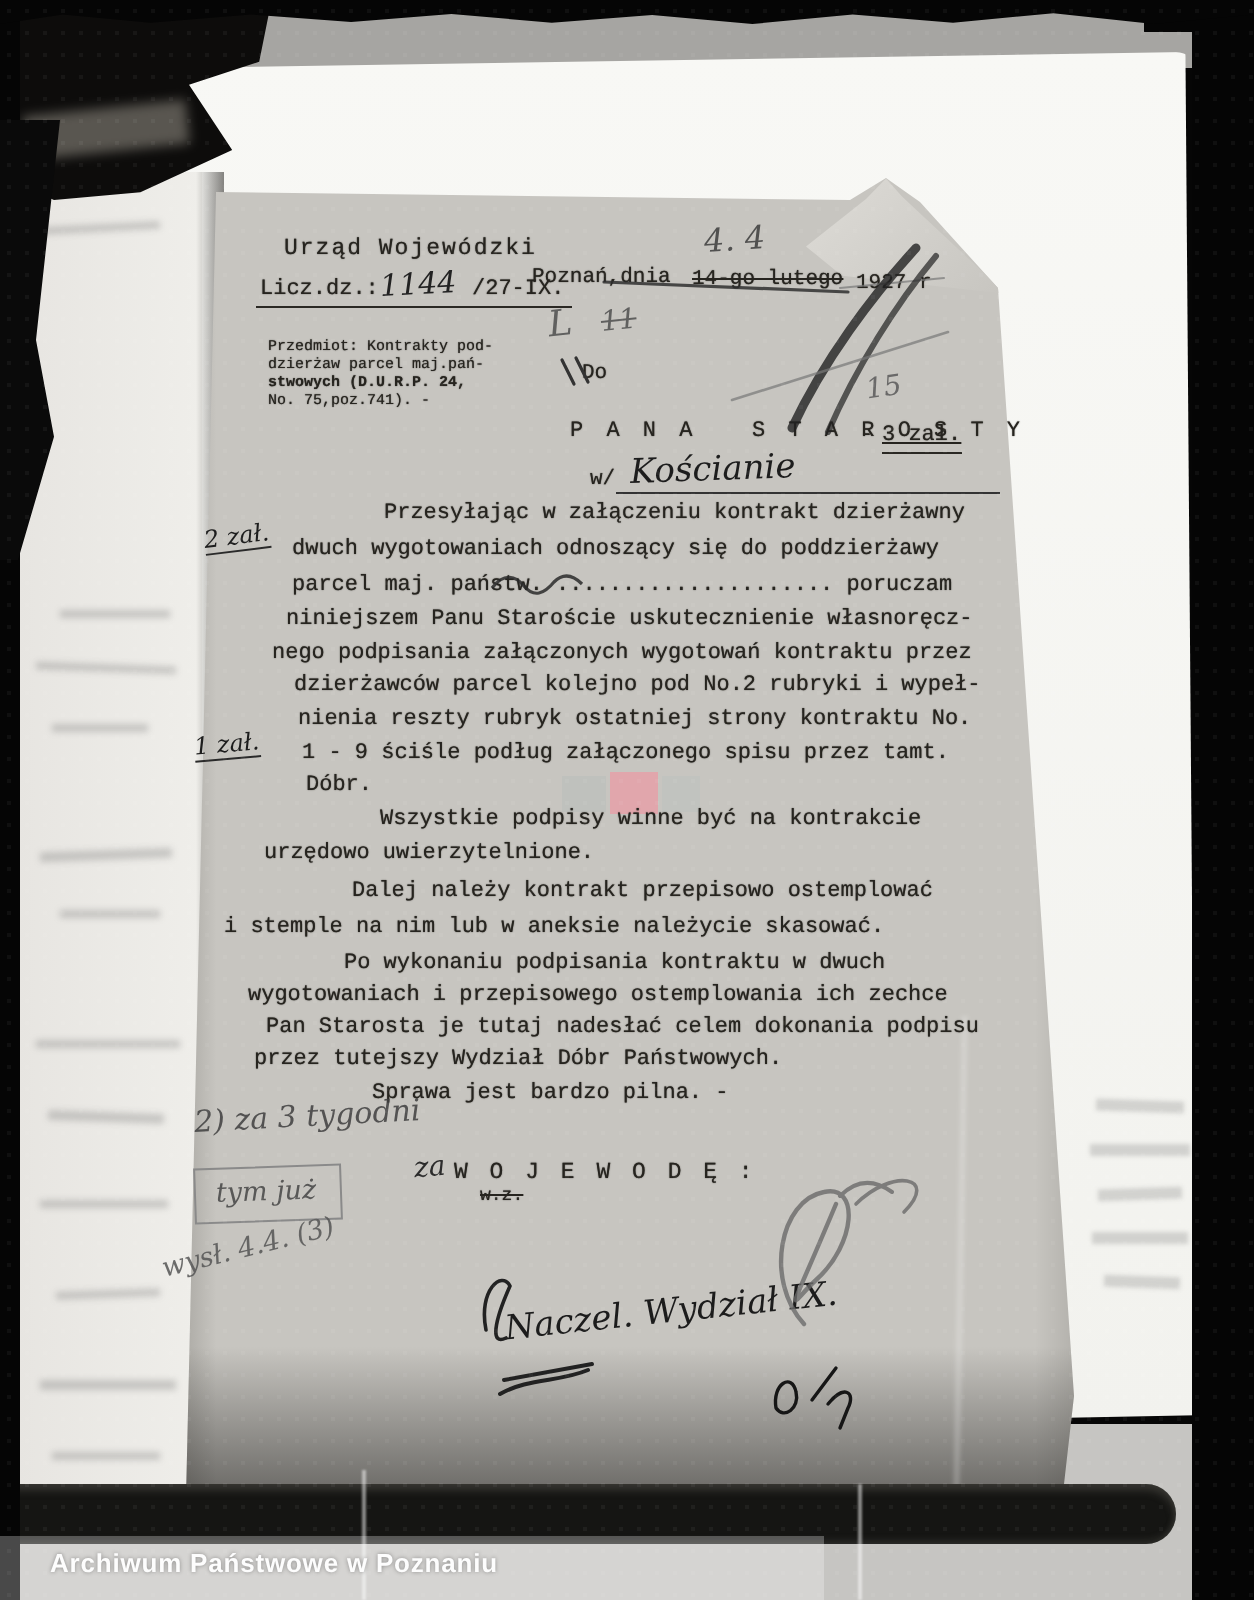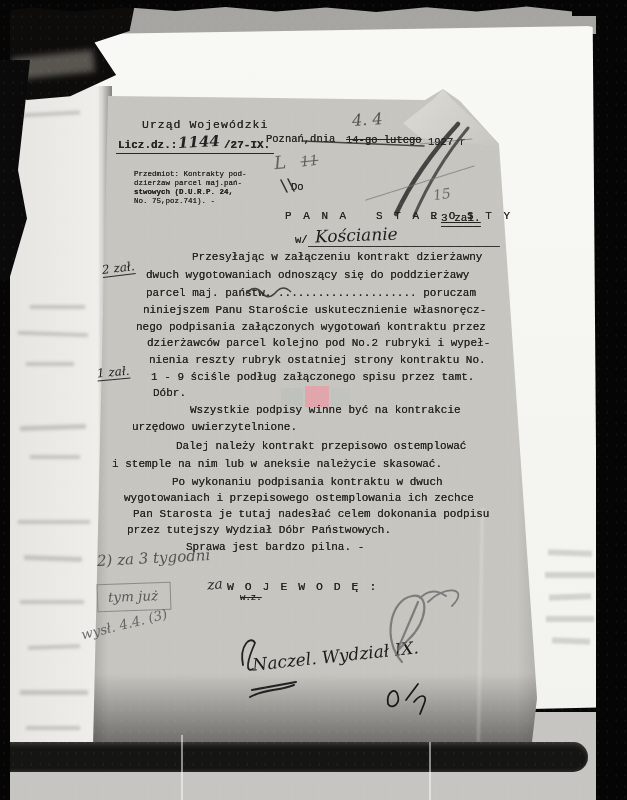--- a/index.html
+++ b/index.html
@@ -90,21 +90,21 @@
 
   <div>
     <div id="wm-sq-l" style="left: 281px; top: 388px; width: 22px; height: 18px; opacity: 0.55; background: rgb(184, 190, 186);"></div>
     <div id="wm-sq-c" style="left: 305px; top: 386px; width: 24px; height: 21px; opacity: 0.8; background: rgb(231, 158, 166);"></div>
     <div id="wm-sq-r" style="left: 331px; top: 388px; width: 19px; height: 18px; opacity: 0.5; background: rgb(188, 193, 189);"></div>
   </div>
 
 
   <div class="t" style="left:142px;top:118px;font-size:11.5px;letter-spacing:1px;">Urząd Wojewódzki</div>
 
-  <div style="left:116px;top:132px;width:158px;height:22px;border-bottom:1.5px solid #2a2823;font-weight:bold;">
+  <div style="left:128px;top:132px;width:158px;height:22px;border-bottom:1.5px solid #2a2823;">
     <span class="t" style="left:2px;top:7px;font-size:11px;">Licz.dz.:</span>
     <span class="hand" style="left:62px;top:1px;font-size:15px;transform:rotate(-3deg);">1144</span>
     <span class="t" style="left:108px;top:7px;font-size:11px;">/27-IX.</span>
   </div>
 
   <div style="left:266px;top:131px;width:220px;height:16px;">
     <span class="t" style="left:0;top:2px;font-size:10.5px;">Poznań,dnia</span>
     <span class="t" style="left:80px;top:3px;font-size:10.5px;text-decoration:line-through;">14-go lutego</span>
     <span class="t" style="left:162px;top:5px;font-size:10.5px;">1927 r</span>
   </div>
@@ -213,15 +213,18 @@
   <div class="crease" style="left:181px;top:735px;width:2px;height:65px;"></div>
   <div class="crease" style="left:429px;top:742px;width:2px;height:58px;"></div>
   <div class="burnt"></div>
   <div class="burnt-streak"></div>
   <div class="left-black"></div>
   <div class="left-black2"></div>
   <div class="right-black"></div>
   <div class="right-notch"></div>
   <div class="top-jag"></div>
 
+  <div class="caption-bar">
+    <span>Archiwum Państwowe w Poznaniu</span>
+  </div>
 
   <div class="grain"></div>
 </div>
 
 </body></html>

